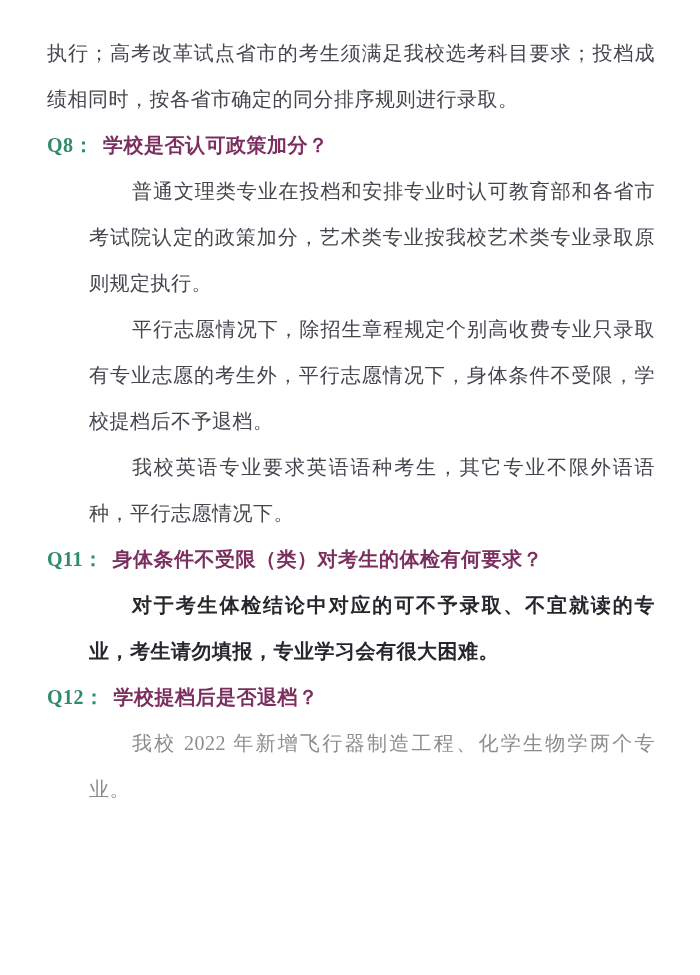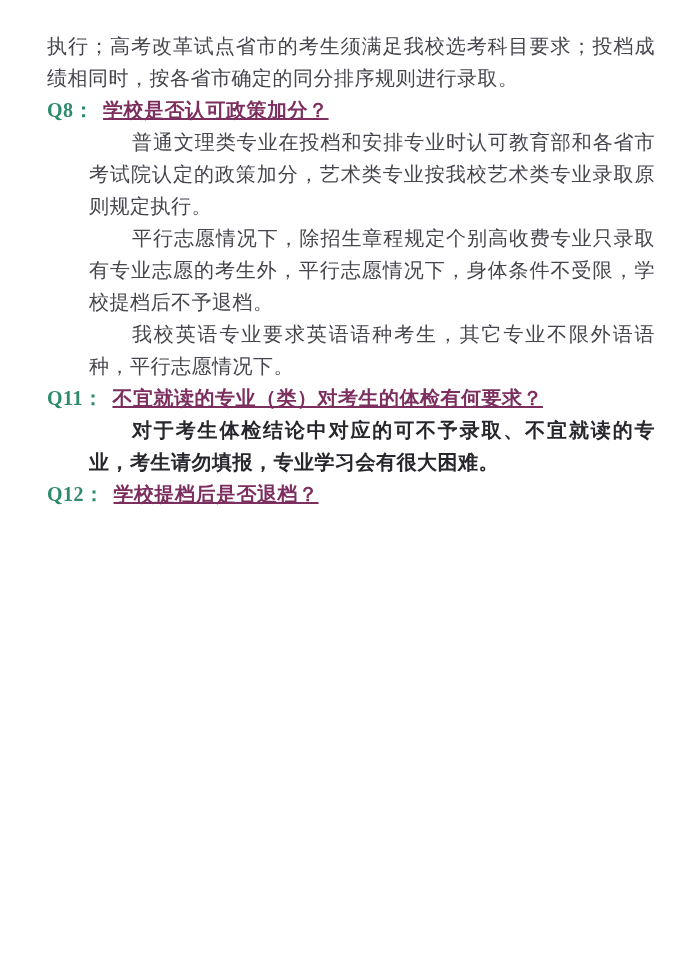--- a/index.html
+++ b/index.html
@@ -19,21 +19,21 @@
     height: 975px;
     background: #ffffff;
     padding: 30px 45px 20px 47px;
   }
   .doc {
     width: 100%;
   }
   p.para, p.question {
     margin: 0;
     font-size: 20px;
-    line-height: 32px;
+    line-height: 46px;
     letter-spacing: 0.5px;
   }
   p.para {
     color: var(--body-color, #45454e);
     text-align: justify;
     text-justify: inter-character;
   }
   p.para.indent {
     text-indent: 2.15em;
     margin-left: 42px;
@@ -48,30 +48,30 @@
   p.question {
     font-weight: bold;
     text-align: left;
   }
   .q-label {
     color: var(--q-label-color, #2e8b6e);
     margin-right: 9px;
   }
   .q-text {
     color: var(--question-color, #7c2f5f);
-    text-decoration: underline;
   }
 </style>
 </head>
 <body style="background: rgb(255, 255, 255);">
 
 <main class="page">
   <div class="doc">
       <p class="para paragraph">执行；高考改革试点省市的考生须满足我校选考科目要求；投档成绩相同时，按各省市确定的同分排序规则进行录取。</p>
       <p class="question"><span class="q-label">Q8：</span><span class="q-text">学校是否认可政策加分？</span></p>
       <p class="para paragraph indent">普通文理类专业在投档和安排专业时认可教育部和各省市考试院认定的政策加分，艺术类专业按我校艺术类专业录取原则规定执行。</p>
       <p class="para paragraph indent">平行志愿情况下，除招生章程规定个别高收费专业只录取有专业志愿的考生外，平行志愿情况下，身体条件不受限，学校提档后不予退档。</p>
       <p class="para paragraph indent">我校英语专业要求英语语种考生，其它专业不限外语语种，平行志愿情况下。</p>
-      <p class="question"><span class="q-label">Q11：</span><span class="q-text">不宜就读的专业（类）对考生的体检有何要求？</span></p>
+      <p class="question"><span class="q-label">Q11：</span><span class="q-text">身体条件不受限（类）对考生的体检有何要求？</span></p>
       <p class="para paragraph_bold indent">对于考生体检结论中对应的可不予录取、不宜就读的专业，考生请勿填报，专业学习会有很大困难。</p>
       <p class="question"><span class="q-label">Q12：</span><span class="q-text">学校提档后是否退档？</span></p>
+      <p class="para paragraph_muted indent">我校 2022 年新增飞行器制造工程、化学生物学两个专业。</p>
     </div>
 </main>
 
 </body></html>

